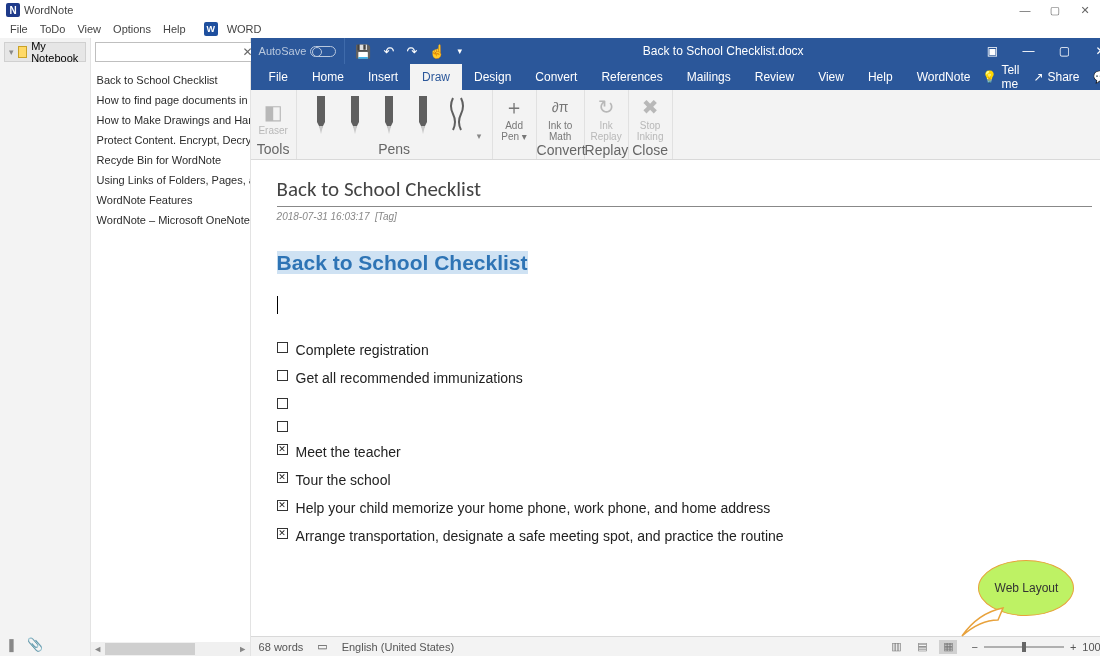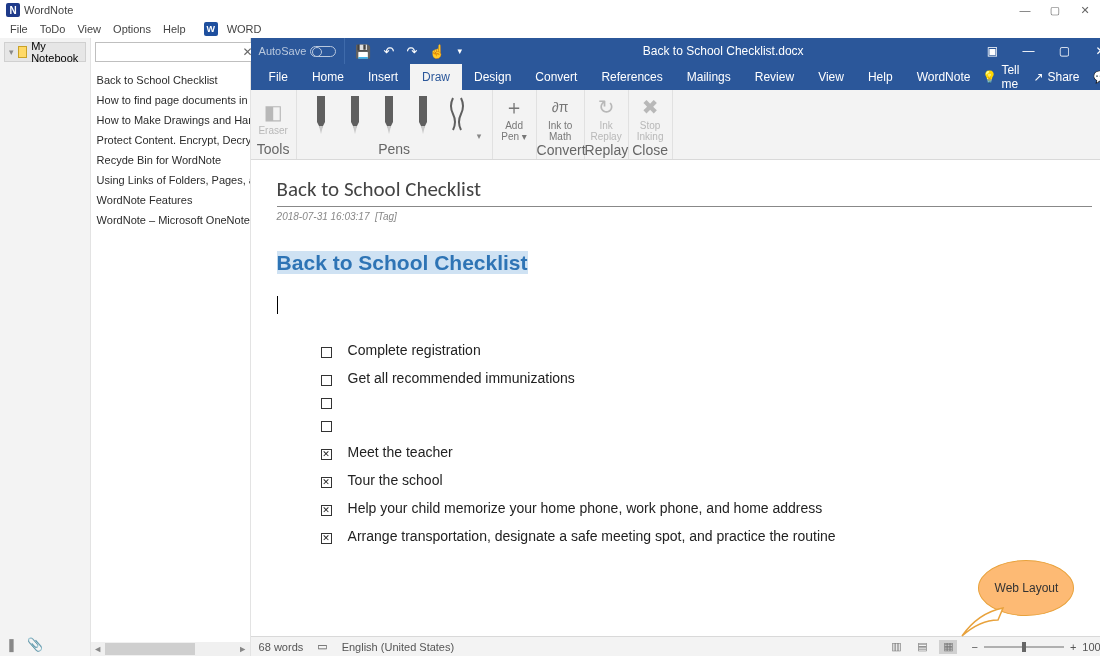--- a/index.html
+++ b/index.html
@@ -65,34 +65,34 @@
 .ribbon .pen svg { width: 20px; height: 40px; }
 
 .docarea { flex: 1; background: #fff; padding: 16px 26px 0 26px; overflow: hidden; }
 .doc-titlewrap { border-bottom: 1px solid #888; padding-bottom: 4px; }
 .doc-title { font-family: Calibri, sans-serif; font-size: 21px; color: #444; font-weight: 300; }
 .doc-meta { font-size: 10px; color: #888; margin-top: 4px; font-style: italic; }
 .doc-h1 { margin-top: 28px; font-family: Calibri, sans-serif; font-size: 21px; color: #2e74b5; font-weight: 600; }
 .doc-h1 .hl { background: #cfe2f3; }
 .cursor { display: inline-block; width: 1px; height: 18px; background: #000; margin-top: 20px; }
 .checklist { margin-top: 24px; font-family: Calibri, sans-serif; font-size: 14px; color: #222; }
-.checklist .row { display: flex; align-items: flex-end; gap: 16px; margin-bottom: 12px; margin-left: 44px; }
+.checklist .row { display: flex; align-items: flex-start; gap: 8px; margin-bottom: 12px; }
 .checklist .box { width: 11px; height: 11px; border: 1px solid #333; display: flex; align-items: center; justify-content: center; font-size: 9px; line-height: 1; flex-shrink: 0; }
 
 .statusbar { height: 20px; background: #f3f3f3; border-top: 1px solid #d9d9d9; display: flex; align-items: center; font-size: 11px; color: #555; padding: 0 8px; gap: 14px; }
 .statusbar .views { margin-left: auto; display: flex; gap: 8px; color: #777; }
 .statusbar .views .v { width: 18px; height: 14px; display: flex; align-items: center; justify-content: center; border: 1px solid transparent; }
 .statusbar .views .v.active { background: #d0d0d0; }
 .zoom { display: flex; align-items: center; gap: 6px; }
 .zoom .slider { width: 80px; height: 2px; background: #b0b0b0; position: relative; }
 .zoom .slider::after { content: ""; position: absolute; left: 38px; top: -4px; width: 4px; height: 10px; background: #666; }
 
 
 .callout { position: absolute; right: 44px; bottom: 40px; }
-.callout .bubble { width: 96px; height: 56px; border: 1.5px solid #e8a23c; border-radius: 50%; background: #fdba74; display: flex; align-items: center; justify-content: center; font-size: 12px; color: #333; }
+.callout .bubble { width: 96px; height: 56px; border: 1.5px solid #e8a23c; border-radius: 50%; background: #bef264; display: flex; align-items: center; justify-content: center; font-size: 12px; color: #333; }
 .callout svg.tail { position: absolute; left: -20px; bottom: -22px; width: 50px; height: 40px; }
 
 svg.penshape .body { fill: #5f5f5f; }
 svg.penshape .tip { fill: #c9c9c9; }
 svg.penshape.wavy .body { fill: none; stroke: #5f5f5f; stroke-width: 2; }
 </style>
 </head>
 <body>
 
 <div class="wn-titlebar">

